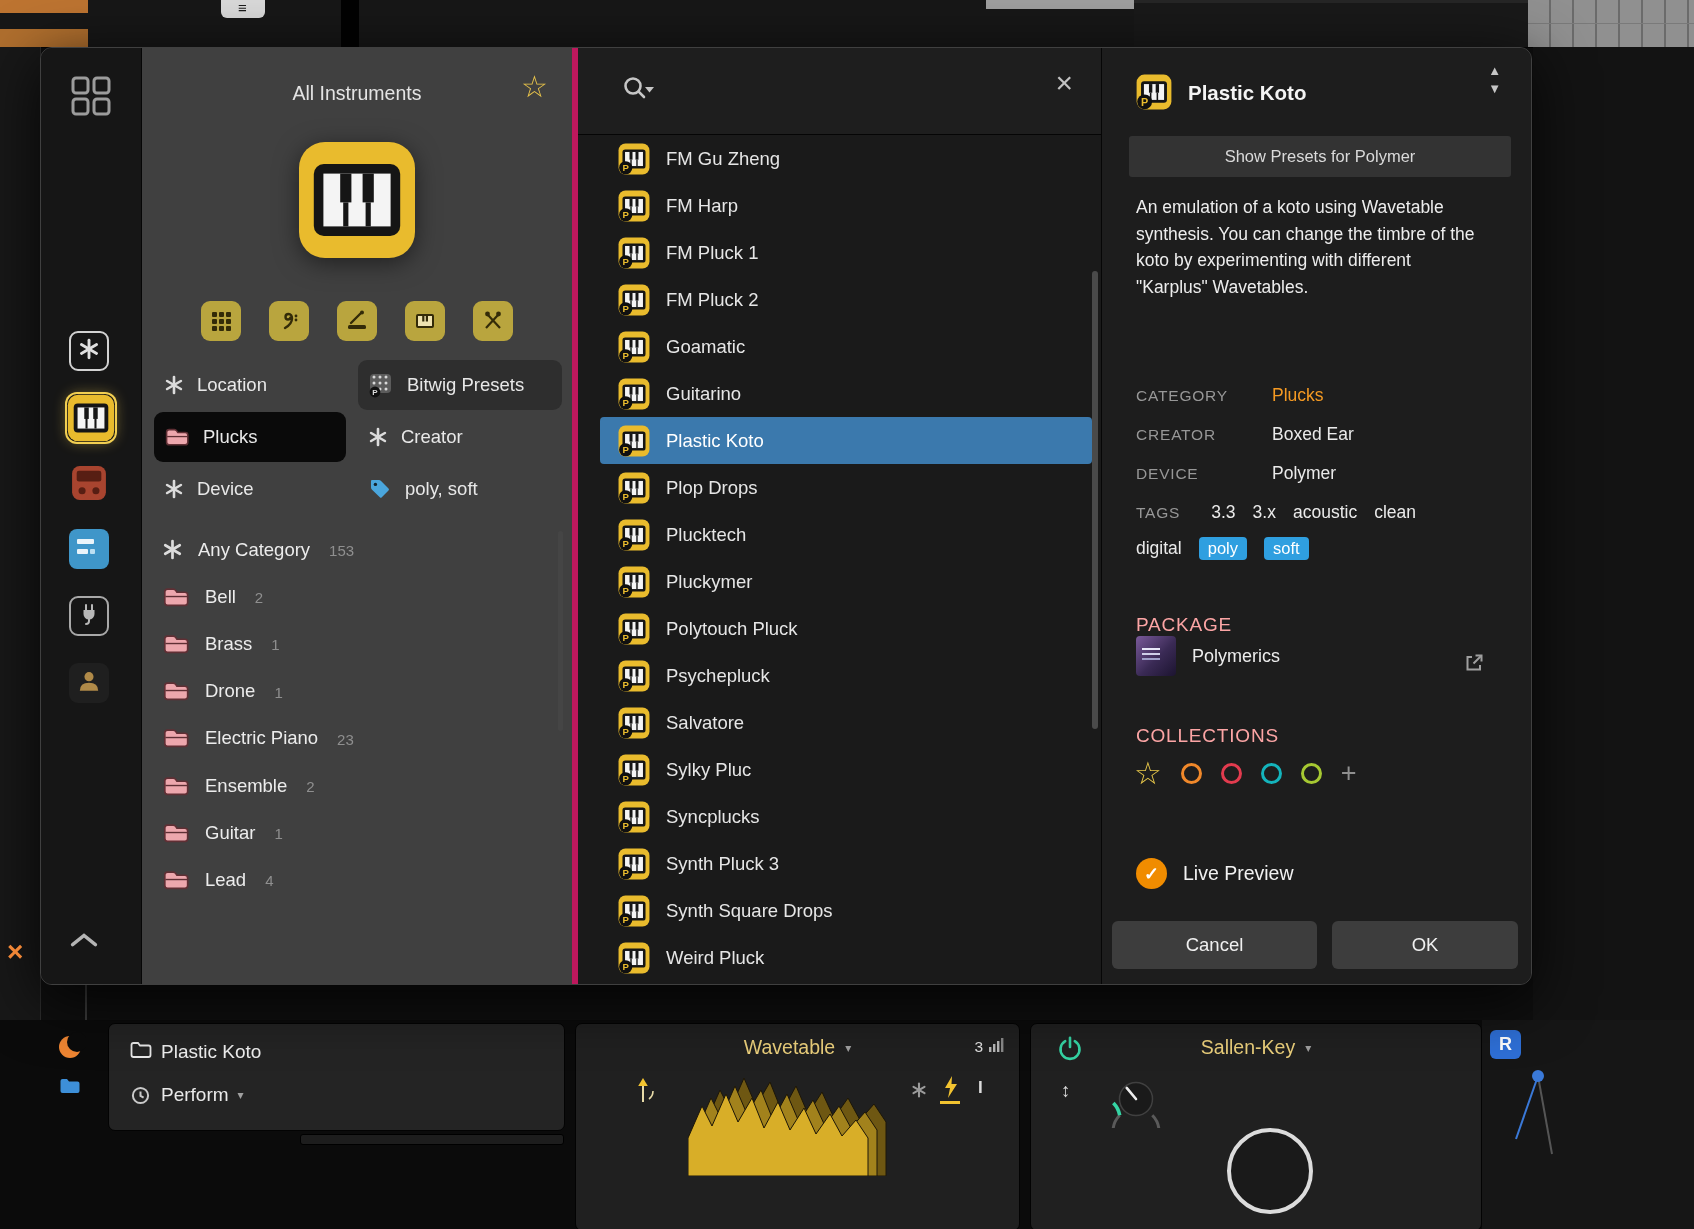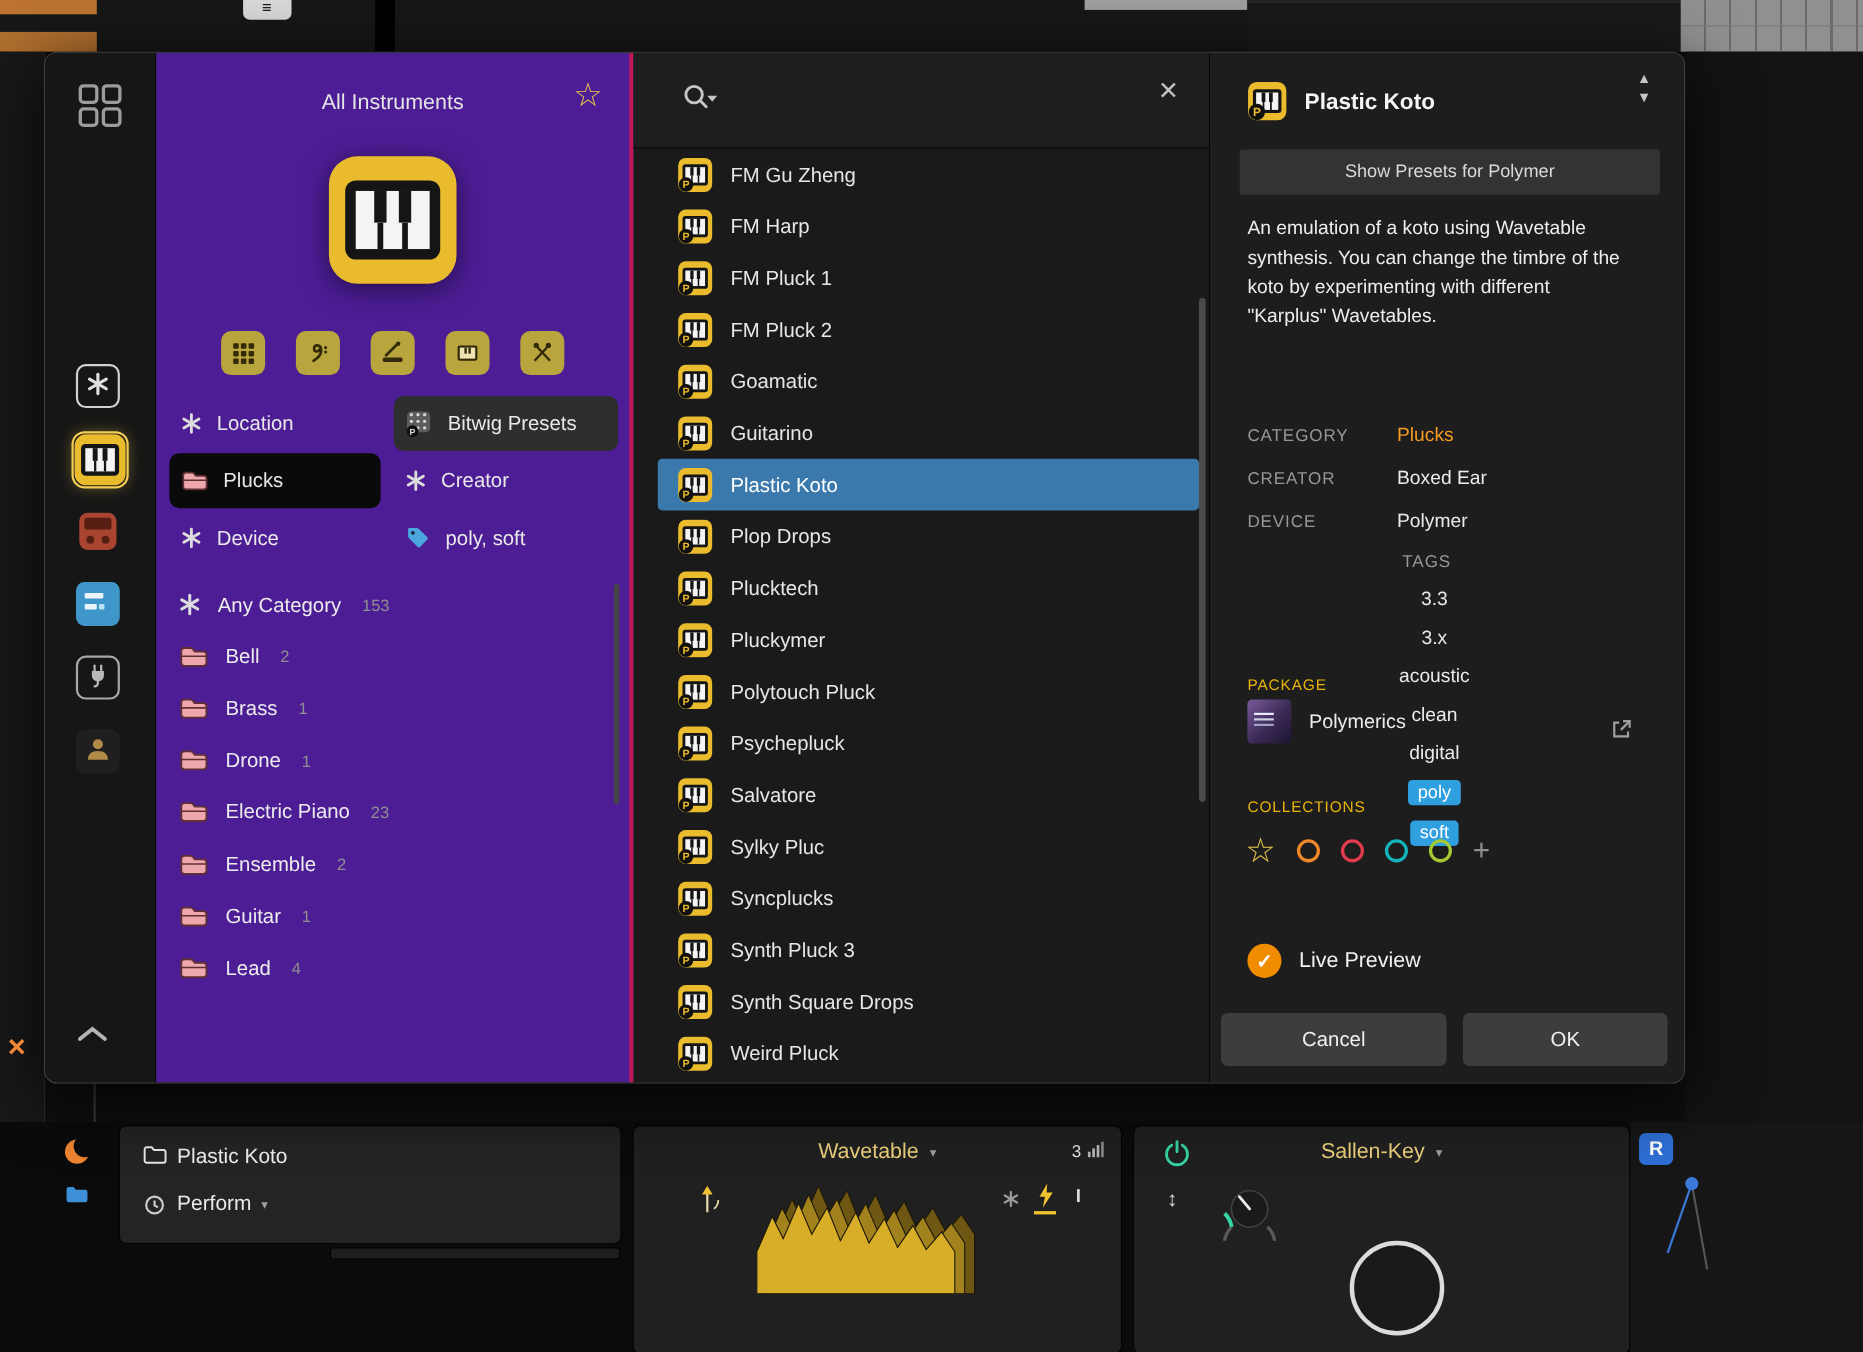--- a/index.html
+++ b/index.html
@@ -31,21 +31,21 @@
   .r-grid{top:26px;left:28px;}
   .r-ast{top:283px;left:28px;width:40px;height:40px;border:2.5px solid #d2d2d2;border-radius:9px;display:flex;align-items:center;justify-content:center;box-sizing:border-box;}
   .r-kb{top:346px;left:26px;width:48px;height:48px;border-radius:10px;box-shadow:0 0 0 2px #f2cf52,0 0 14px rgba(242,207,82,.45);}
   .r-pedal{top:415px;left:28px;}
   .r-clips{top:481px;left:28px;}
   .r-plug{top:548px;left:28px;width:40px;height:40px;border:2.5px solid #a8a8a8;border-radius:9px;display:flex;align-items:center;justify-content:center;box-sizing:border-box;}
   .r-person{top:615px;left:28px;width:40px;height:40px;border-radius:9px;background:#1f1f1f;display:flex;align-items:center;justify-content:center;}
   .r-chev{top:884px;left:28px;}
 
   
-  .fpanel{width:430px;flex:none;background:#4c1d95;border-right:4px solid #be185d;position:relative;}
+  .fpanel{width:430px;flex:none;background:#404040;border-right:6px solid #be185d;position:relative;}
   .ptitle{position:absolute;top:34px;left:0;width:100%;text-align:center;font-size:19.5px;color:#e4e4e4;}
   .pstar{position:absolute;top:24px;right:24px;font-size:30px;color:#e9c44a;line-height:1;}
   .bigicon{position:absolute;top:92px;left:155px;width:120px;height:120px;filter:drop-shadow(0 5px 12px rgba(0,0,0,.5));}
   .minirow{position:absolute;top:253px;left:0;width:100%;display:flex;justify-content:center;gap:28px;}
   .mini{width:40px;height:40px;border-radius:9px;background:#b9a53e;display:flex;align-items:center;justify-content:center;}
   .filters{position:absolute;top:312px;left:12px;right:10px;display:grid;grid-template-columns:192px 1fr;column-gap:12px;row-gap:2px;}
   .fitem{height:50px;display:flex;align-items:center;gap:13px;padding:0 10px;font-size:18.5px;color:#e8e8e8;border-radius:9px;white-space:nowrap;box-sizing:border-box;}
   .fitem.dark{background:#2e2e2e;}
   .fitem.sel{background:#0a0a0a;}
   .fic{display:flex;align-items:center;}
@@ -73,25 +73,25 @@
   .d-icon{position:absolute;left:34px;top:26px;}
   .d-title{position:absolute;left:86px;top:33px;font-size:20.5px;font-weight:bold;color:#f4f4f4;}
   .d-spin{position:absolute;right:30px;top:16px;display:flex;flex-direction:column;gap:5px;color:#c6c6c6;font-size:13px;line-height:1;text-align:center;}
   .d-btn{position:absolute;left:27px;top:88px;width:382px;height:41px;background:#333333;border-radius:3px;display:flex;align-items:center;justify-content:center;font-size:16.5px;color:#dadada;}
   .d-desc{position:absolute;left:34px;top:146px;width:350px;font-size:17.5px;line-height:1.52;color:#ededed;}
   .d-meta{position:absolute;left:34px;top:337px;right:28px;}
   .mrow{display:grid;grid-template-columns:136px 1fr;align-items:baseline;margin-bottom:18px;}
   .mlabel{font-size:15.5px;color:#979797;letter-spacing:.8px;}
   .mval{font-size:17.5px;color:#eaeaea;}
   .mval.orange{color:#f59a23;}
-  .tags{display:flex;flex-wrap:wrap;align-items:center;column-gap:17px;row-gap:14px;width:340px;flex-direction:column;}
+  .tags{display:flex;flex-wrap:wrap;align-items:center;column-gap:17px;row-gap:14px;width:340px;}
   .tags .mlabel{margin-right:14px;}
   .tag-plain{font-size:17.5px;color:#eaeaea;}
   .tag-chip{font-size:16.5px;color:#fff;border-radius:4px;padding:2px 9px;}
-  .d-sec{font-size:14px;color:#eab308;letter-spacing:.8px;}
+  .d-sec{font-size:19px;color:#fca5a5;letter-spacing:.8px;}
   .pkg-label{position:absolute;left:34px;top:566px;}
   .pkg-row{position:absolute;left:34px;top:588px;display:flex;align-items:center;gap:16px;}
   .pkg-art{width:40px;height:40px;border-radius:4px;background:linear-gradient(135deg,#7a5a9a,#3a2a55 55%,#1c1430);position:relative;overflow:hidden;}
   .pkg-art::after{content:"";position:absolute;left:6px;top:12px;width:18px;height:2px;background:#e8e8f8;box-shadow:0 5px 0 #cfcfe8,0 10px 0 #9f9fc8;}
   .pkg-name{font-size:18px;color:#ececec;}
   .pkg-ext{position:absolute;right:46px;top:604px;}
   .col-label{position:absolute;left:34px;top:677px;}
   .colrow{position:absolute;left:32px;top:708px;display:flex;align-items:center;gap:19px;height:34px;}
   .col-star{font-size:31px;line-height:1;}
   .col-circle{width:21px;height:21px;border-radius:50%;border:3px solid;box-sizing:border-box;}

